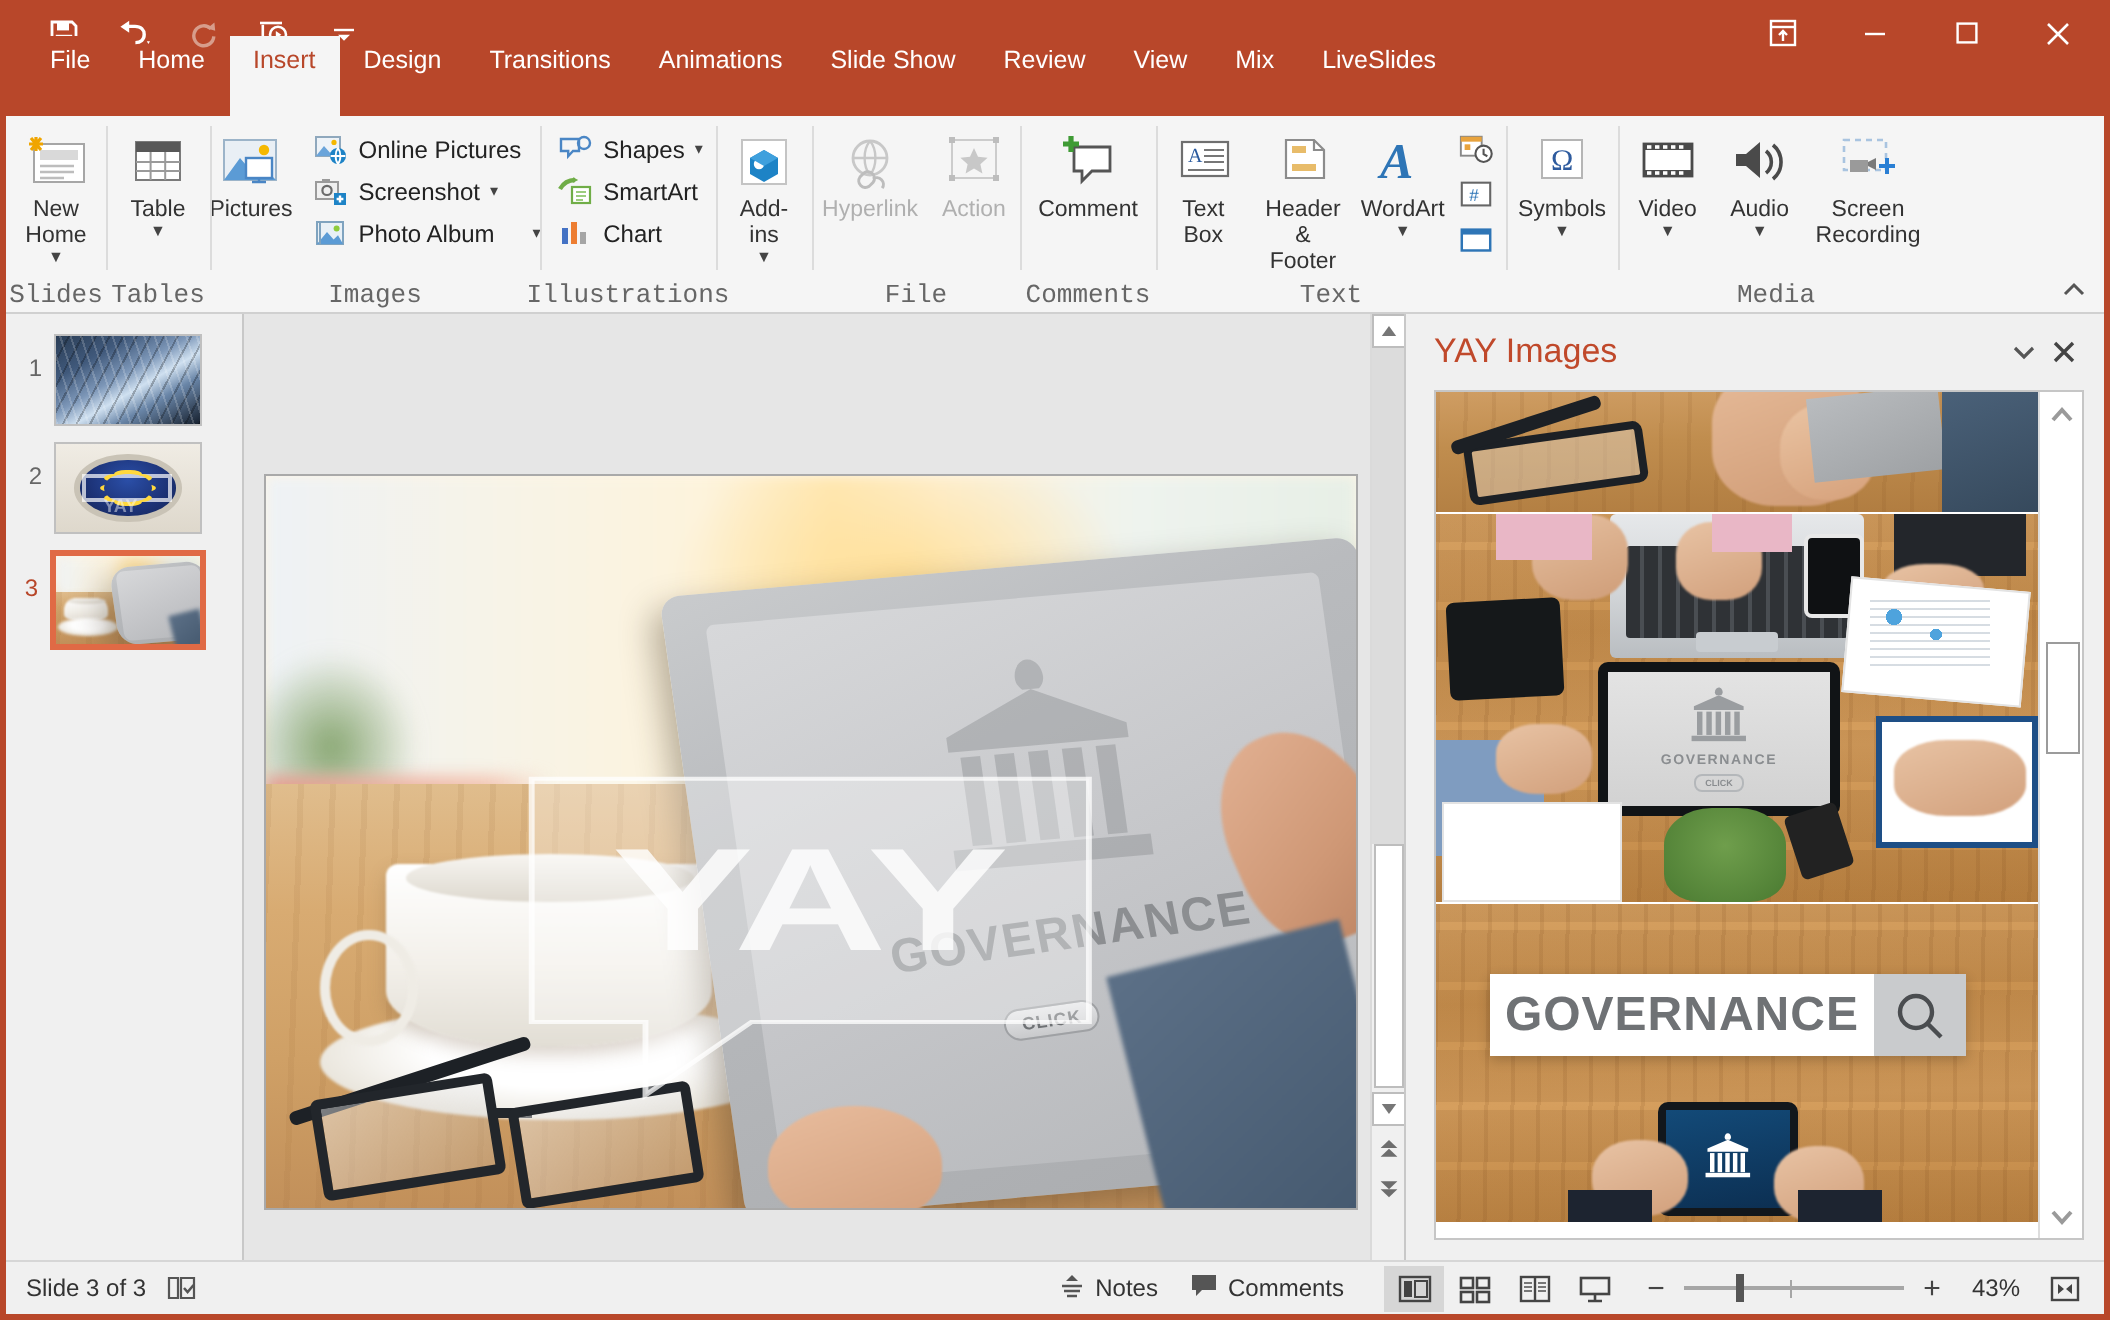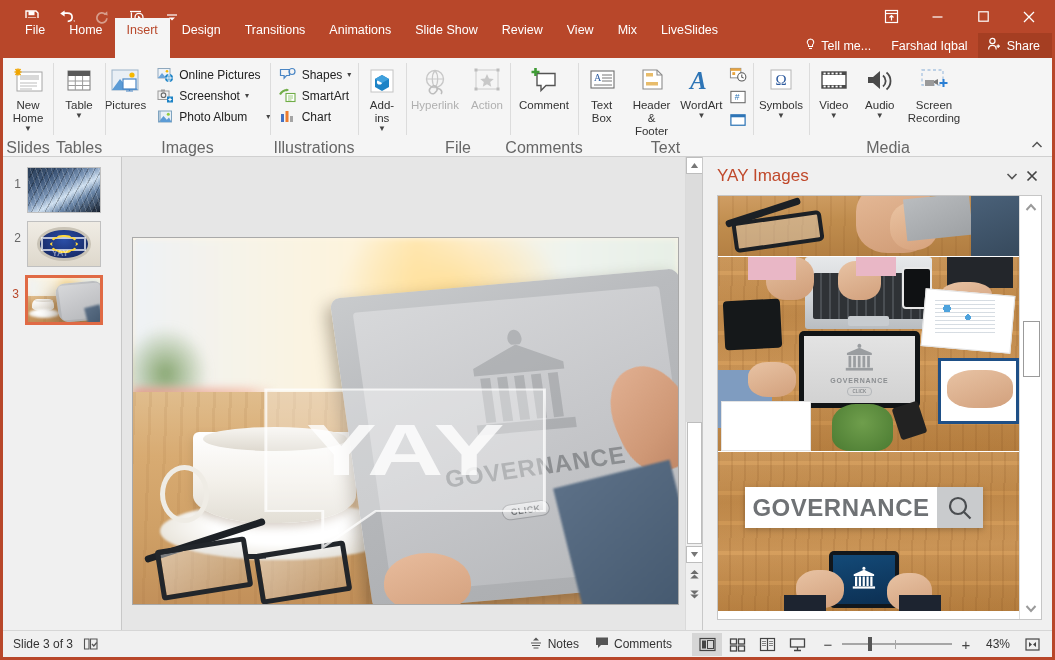--- a/index.html
+++ b/index.html
@@ -59,21 +59,21 @@
   .ribbon{
     height:99px; background:#f5f5f5; border-bottom:1px solid #d0d0d0;
     display:flex; position:relative;
   }
   .rgroup{ position:relative; height:99px; display:flex; flex-direction:column;
            align-items:center; padding:0 4px; }
   .rgroup + .rgroup::before{
     content:""; position:absolute; left:0; top:5px; bottom:22px; width:1px; background:#dcdcdc;
   }
   .rgroup-body{ flex:1; display:flex; align-items:flex-start; padding-top:4px; gap:0; }
-  .rgroup-label{ font-size:16px; color:#666; height:18px; line-height:18px; }
+  .rgroup-label{ font-size:13px; color:#666; height:18px; line-height:18px;font-family:Liberation Mono, monospace; }
 
   .bigbtn{
     width:auto; min-width:46px; display:flex; flex-direction:column; align-items:center;
     padding:3px 5px 0 5px; cursor:pointer; border-radius:2px;
   }
   .bigbtn .ic{ height:32px; display:flex; align-items:flex-end; justify-content:center; }
   .bigbtn .lbl{ font-size:11.5px; color:#333; text-align:center; line-height:13px; margin-top:2px; }
   .bigbtn.dis .lbl{ color:#b0b0b0;text-align:center; }
   .caret{ font-size:8px; line-height:8px; color:#444; }
 
@@ -455,42 +455,20 @@
     <div class="tab active">Insert</div>
     <div class="tab">Design</div>
     <div class="tab">Transitions</div>
     <div class="tab">Animations</div>
     <div class="tab">Slide Show</div>
     <div class="tab">Review</div>
     <div class="tab">View</div>
     <div class="tab">Mix</div>
     <div class="tab">LiveSlides</div>
 
-    <div class="tabbar-right">
-      <div class="tellme">
-        <span>
-          <svg width="11" height="13" viewBox="0 0 11 13">
-              <path d="M5.5 1a3.3 3.3 0 0 1 2 5.9v1.6h-4V6.9A3.3 3.3 0 0 1 5.5 1z" fill="none" stroke="#fff" stroke-width="1.1"></path>
-              <path d="M4 10.5h3" stroke="#fff" stroke-width="1.1"></path>
-            </svg>
-        </span>
-        <span>Tell me...</span>
-      </div>
-      <div class="username">Farshad Iqbal</div>
-      <div class="sharebtn">
-        <span>
-          <svg width="15" height="14" viewBox="0 0 15 14">
-              <circle cx="5.4" cy="4" r="2.6" fill="none" stroke="#fff" stroke-width="1.2"></circle>
-              <path d="M1.6 12.4c0-2.4 1.7-4 3.8-4s3.8 1.6 3.8 4" fill="none" stroke="#fff" stroke-width="1.2"></path>
-              <path d="M11.2 7.4v3.6M9.4 9.2h3.6" stroke="#fff" stroke-width="1.2"></path>
-            </svg>
-        </span>
-        <span>Share</span>
-      </div>
-    </div>
   </div>
 
   <div class="ribbon">
 
     <div class="rgroup" style="width:50px">
       <div class="rgroup-body">
         <div class="bigbtn">
           <span class="ic">
             <svg width="34" height="30" viewBox="0 0 34 30">
                 <rect x="6" y="5" width="25" height="19" fill="#fff" stroke="#a6a6a6" stroke-width="1"></rect>

